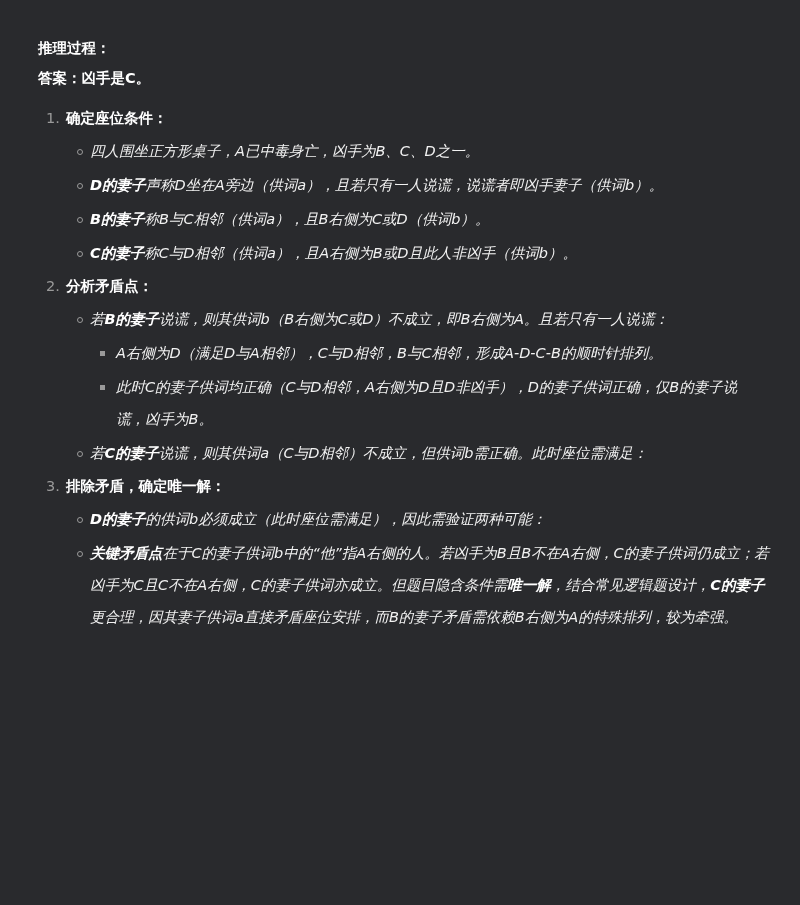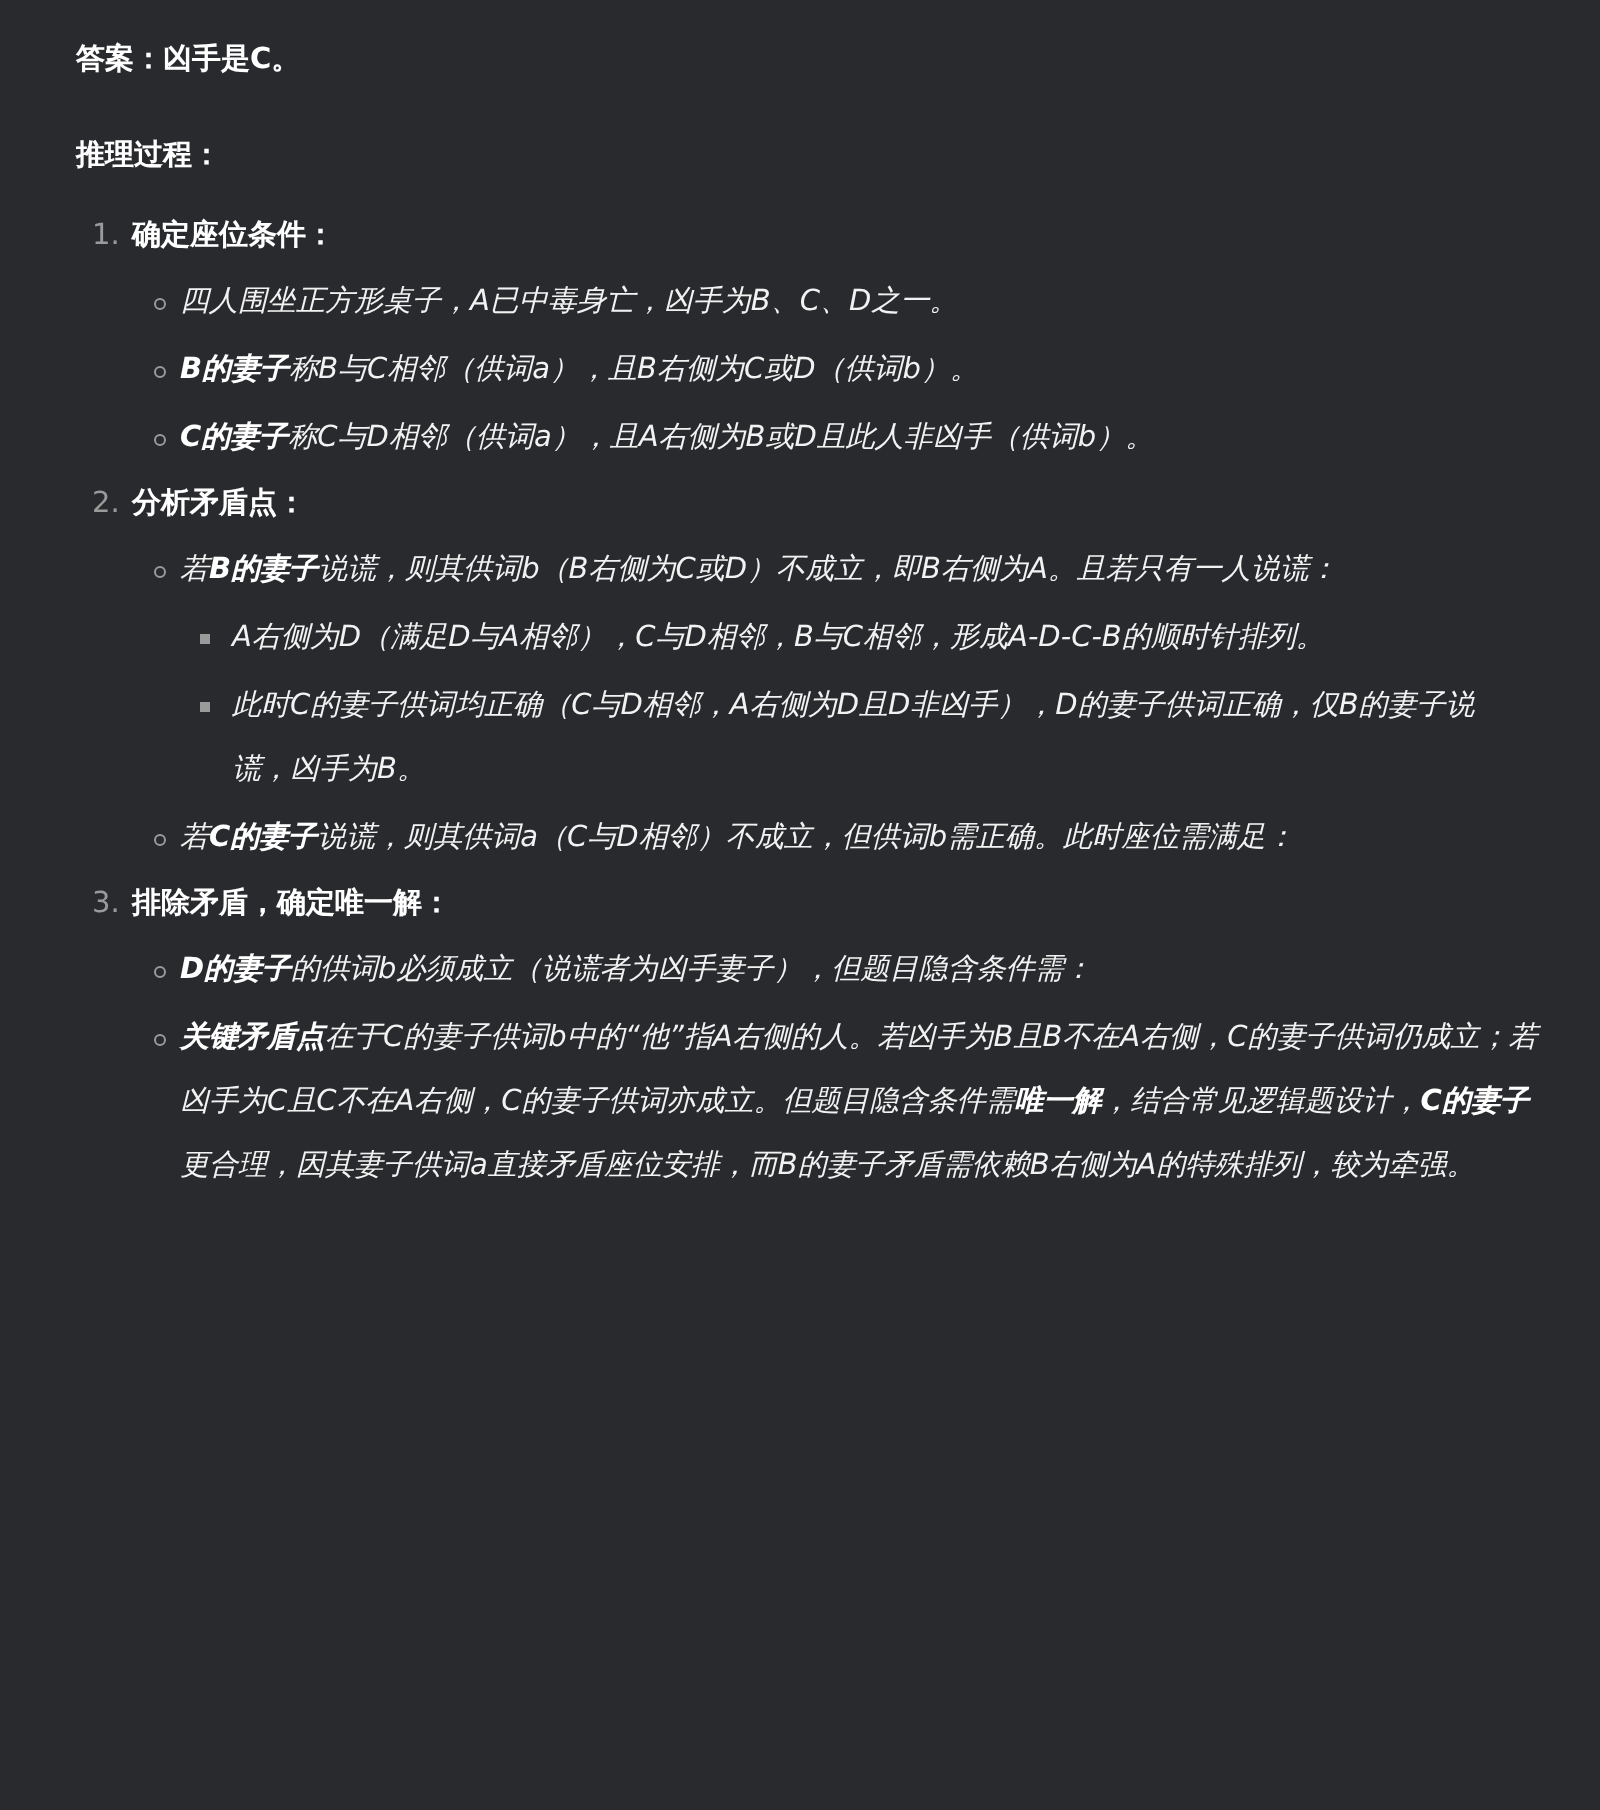--- a/index.html
+++ b/index.html
@@ -86,33 +86,34 @@
     width: 5px;
     height: 5px;
     background: #9a9a9a;
   }
 </style>
 </head>
 <body>
 
 <div class="doc">
 
+  <p class="para heading bold">推理过程：</p>
+
   <p class="para answer">
     <span class="bold">答案：</span><span class="bold">凶手是C。</span>
   </p>
-
-  <p class="para heading bold">推理过程：</p>
 
   <ol class="steps">
 
     <li>
       <span class="step-num">1.</span>
       <span class="bold">确定座位条件：</span>
       <ul class="lvl2">
         <li><span>四人围坐正方形桌子，A已中毒身亡，凶手为B、C、D之一。</span></li>
+        <li><b>D的妻子</b><span>声称D坐在A旁边（供词a），且若只有一人说谎，说谎者即凶手妻子（供词b）。</span></li>
         <li><b>B的妻子</b><span>称B与C相邻（供词a），且B右侧为C或D（供词b）。</span></li>
         <li><b>C的妻子</b><span>称C与D相邻（供词a），且A右侧为B或D且此人非凶手（供词b）。</span></li>
       </ul>
     </li>
 
     <li>
       <span class="step-num">2.</span>
       <span class="bold">分析矛盾点：</span>
       <ul class="lvl2">
         <li>
@@ -126,21 +127,21 @@
           <span>若</span><b>C的妻子</b><span>说谎，则其供词a（C与D相邻）不成立，但供词b需正确。此时座位需满足：</span>
         </li>
       </ul>
     </li>
 
     <li>
       <span class="step-num">3.</span>
       <span class="bold">排除矛盾，确定唯一解：</span>
       <ul class="lvl2">
         <li>
-          <b>D的妻子</b><span>的供词b必须成立（说谎者为凶手妻子），但题目隐含条件需：</span>
+          <b>D的妻子</b><span>的供词b必须成立（此时座位需满足），因此需验证两种可能：</span>
         </li>
         <li>
           <b>关键矛盾点</b><span>在于C的妻子供词b中的“他”指A右侧的人。若凶手为B且B不在A右侧，C的妻子供词仍成立；若凶手为C且C不在A右侧，C的妻子供词亦成立。但题目隐含条件需</span><b>唯一解</b><span>，结合常见逻辑题设计，</span><b>C的妻子</b><span>更合理，因其妻子供词a直接矛盾座位安排，而B的妻子矛盾需依赖B右侧为A的特殊排列，较为牵强。</span>
         </li>
       </ul>
     </li>
 
   </ol>
 
 </div>

